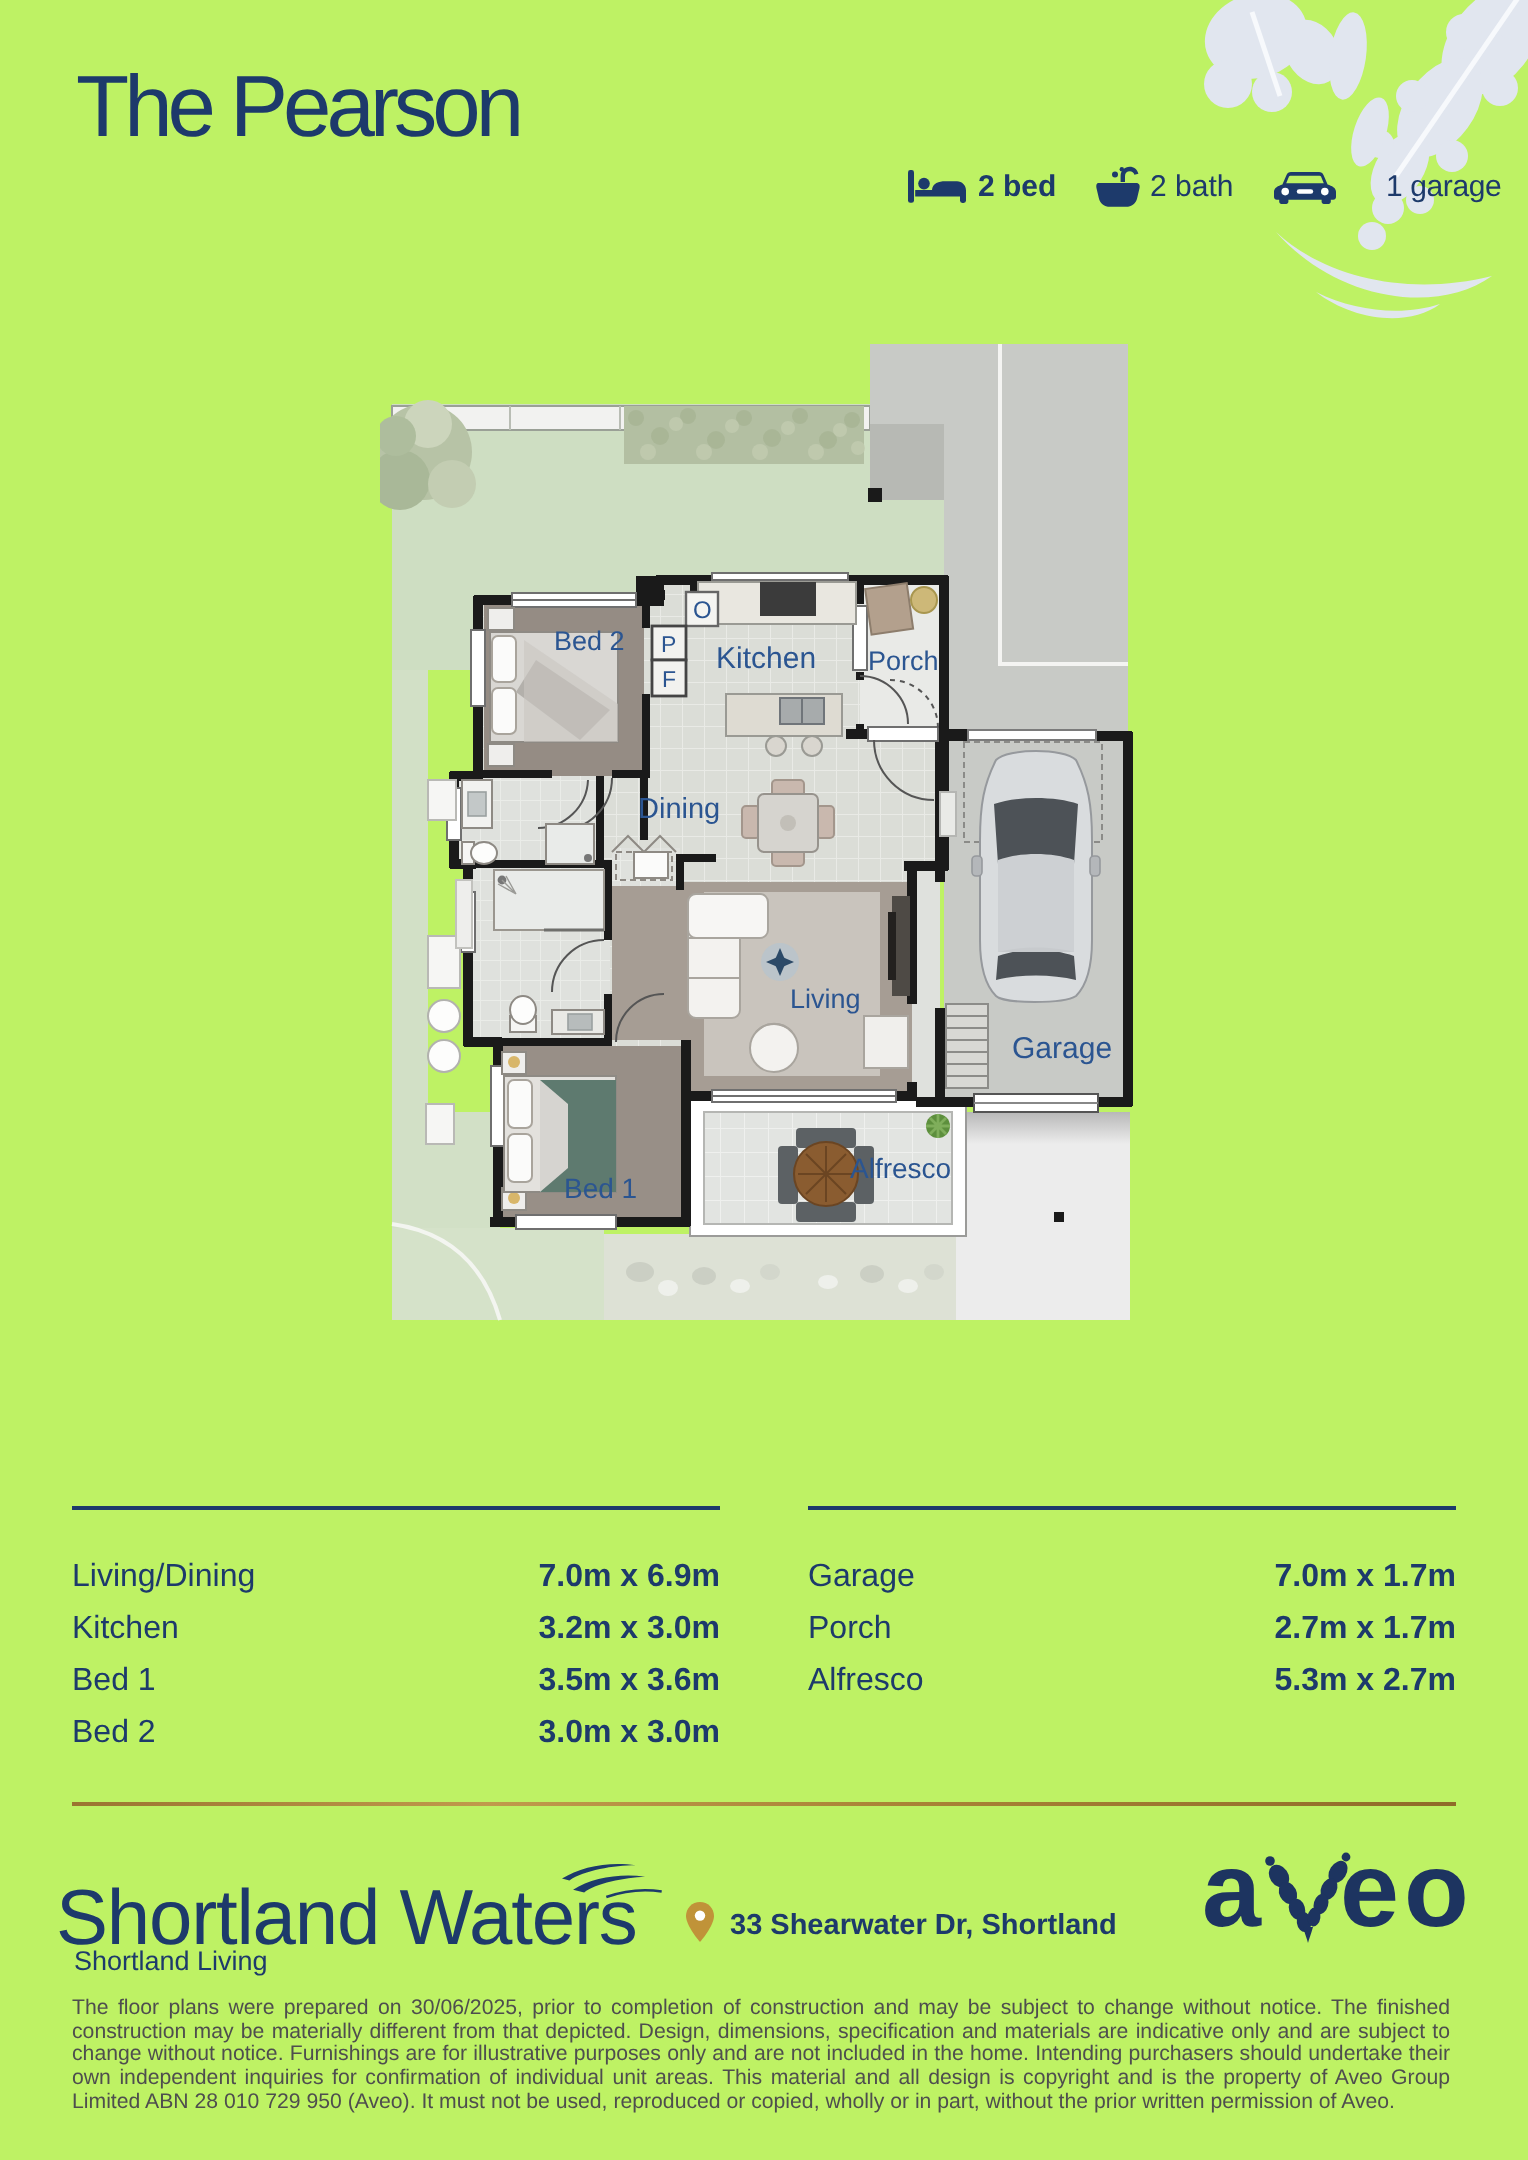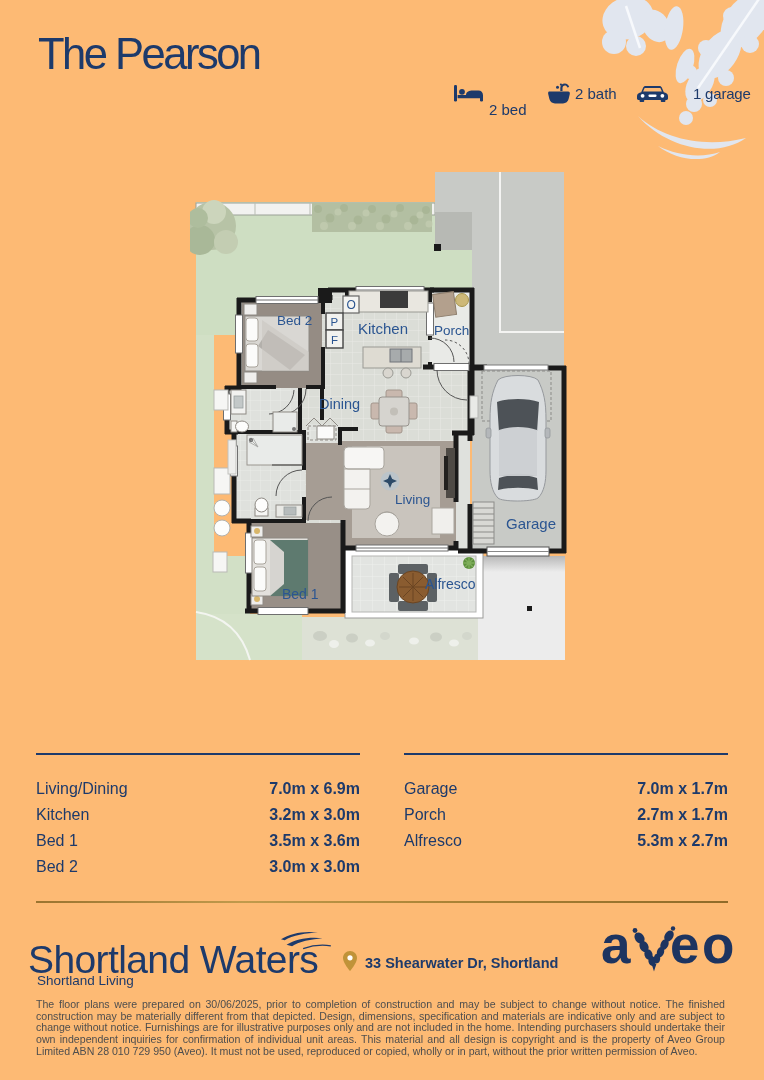--- a/index.html
+++ b/index.html
@@ -1,16 +1,16 @@
 <!DOCTYPE html>
 <html><head>
 <meta charset="utf-8">
 <style>
   html,body{margin:0;padding:0;background:#fff;}
-  #page{position:relative;width:764px;height:1080px;background:#fdba74;overflow:hidden;
+  #page{position:relative;width:764px;height:1080px;background:#bef264;overflow:hidden;
         font-family:"Liberation Sans",sans-serif;}
   .navy{color:#1d3a6b;}
   .abs{position:absolute;}
 </style>
 </head>
 <body>
 <div id="page">
 
 <svg class="abs" style="left:598px;top:0px;" width="166" height="168" viewBox="0 0 166 168">
   <g fill="#e1e6ef">
@@ -47,21 +47,21 @@
 <div class="abs navy" style="top:84px;left:454px;width:290px;height:20px;font-size:15px;">
 
   <svg class="abs" style="left:0;top:1px;" width="29" height="17" viewBox="0 0 29 17">
     <g fill="#1d3a6b">
       <rect x="0" y="0" width="3" height="16.4" rx="1.2"></rect>
       <circle cx="8" cy="6.8" r="2.9"></circle>
       <path d="M3.6,13.2 L3.6,10 L12,10 C12.2,6.6 15.5,5.6 18.5,5.6 L24.5,5.6 C27,5.6 29,7.6 29,10.2 L29,13.2 Z"></path>
       <rect x="26" y="11.5" width="3" height="5" rx="1.2"></rect>
     </g>
   </svg>
-  <span class="abs" style="left:35px;top:17px;white-space:nowrap;">2 bed</span>
+  <span class="abs" style="left:35px;top:1px;white-space:nowrap;font-weight:bold;">2 bed</span>
 
   <svg class="abs" style="left:94px;top:-1px;" width="23" height="21" viewBox="0 0 23 21">
     <g fill="#1d3a6b">
       <path d="M1,8.5 L20,8.5 C21.7,8.5 22,9.8 21.8,10.9 L20.6,16 C20,18.7 17.8,20.4 15,20.4 L7,20.4 C4.2,20.4 2,18.7 1.4,16 L0.2,10.9 C0,9.8 0.3,8.5 1,8.5 Z"></path>
       <path d="M14.5,8 L14.5,5 C14.5,3.6 15.5,2.6 16.9,2.6 C18,2.6 18.9,3.2 19.2,4.4 L21.2,3.9 C20.6,1.6 18.9,0.4 16.9,0.4 C14.3,0.4 12.3,2.4 12.3,5 L12.3,8 Z"></path>
       <circle cx="9.5" cy="4.2" r="1.5"></circle>
       <circle cx="12.9" cy="1.6" r="1.1"></circle>
     </g>
   </svg>
   <span class="abs" style="left:121px;top:1px;white-space:nowrap;">2 bath</span>

